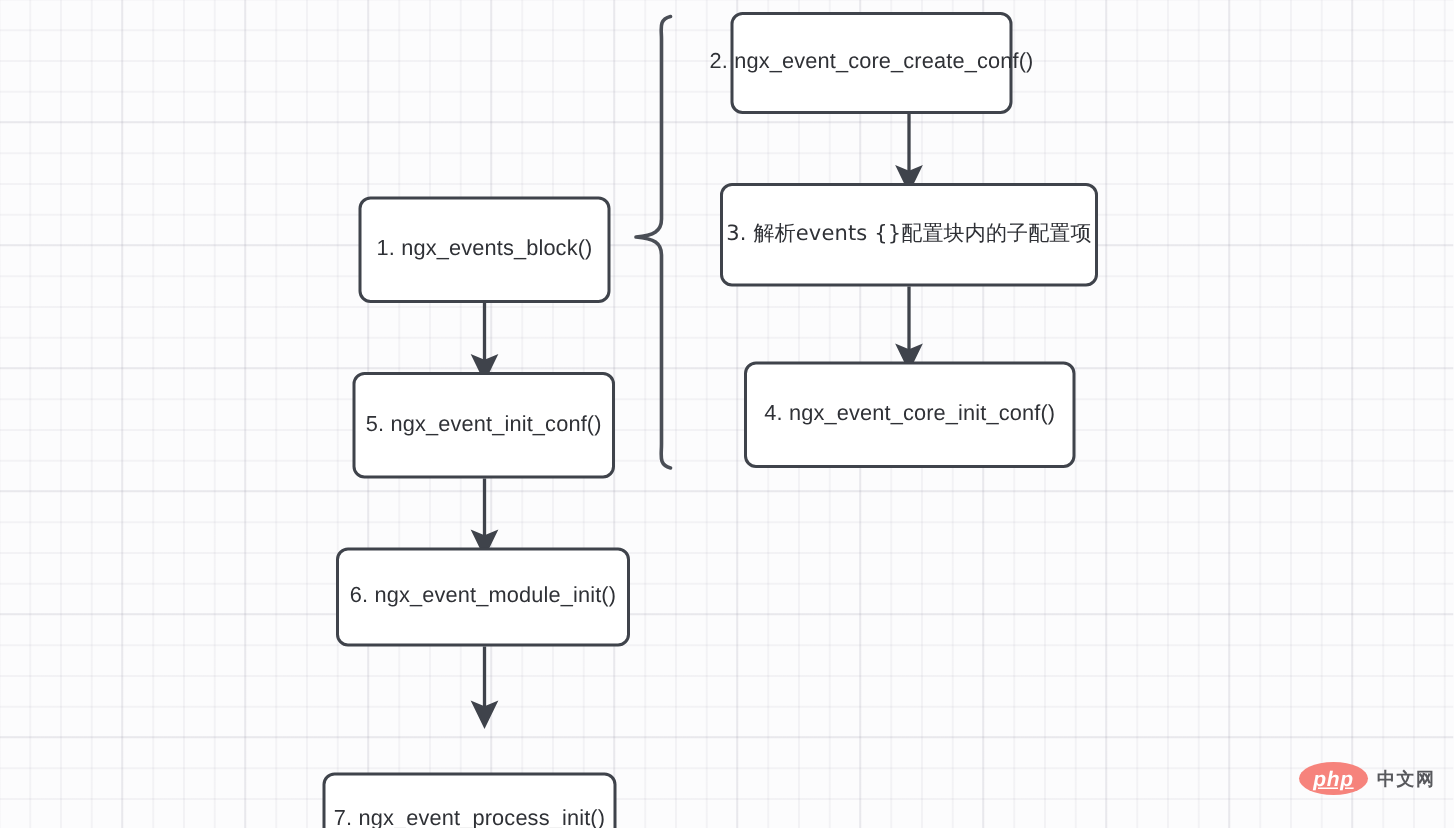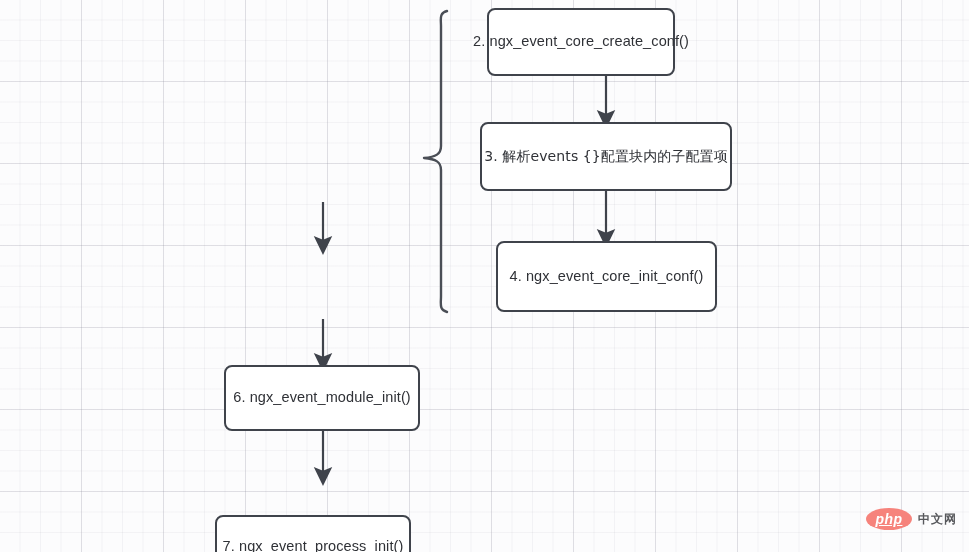--- a/index.html
+++ b/index.html
@@ -116,33 +116,39 @@
       <path d="M447,11
                C439,13 441,19 441,26
                L441,146
                C441,154 436,157 424,158
                C436,159 441,162 441,170
                L441,296
                C441,304 439,310 447,312" fill="none" stroke="#4a4e56" stroke-width="2.4" stroke-linecap="round" stroke-linejoin="round"></path>
     </g>
   </svg>
 
+  <div class="node" style="left:239px; top:131px; width:168px; height:71px;">
+    <span>1. ngx_events_block()</span>
+  </div>
 
   <div class="node" style="left:487px; top:8px; width:188px; height:68px;">
     <span>2. ngx_event_core_create_conf()</span>
   </div>
 
   <div class="node cjk" style="left:480px; top:122px; width:252px; height:69px;">
     <span>3. 解析events {}配置块内的子配置项</span>
   </div>
 
   <div class="node" style="left:496px; top:241px; width:221px; height:71px;justify-content:center;">
     <span>4. ngx_event_core_init_conf()</span>
   </div>
 
+  <div class="node" style="left:235px; top:248px; width:175px; height:71px;">
+    <span>5. ngx_event_init_conf()</span>
+  </div>
 
   <div class="node" style="left:224px; top:365px; width:196px; height:66px;">
     <span>6. ngx_event_module_init()</span>
   </div>
 
   <div class="node" style="left:215px; top:479px; width:196px; height:64px;margin-top:36px;">
     <span>7. ngx_event_process_init()</span>
   </div>
 
   <div class="watermark" style="left:866px; top:508px;">

